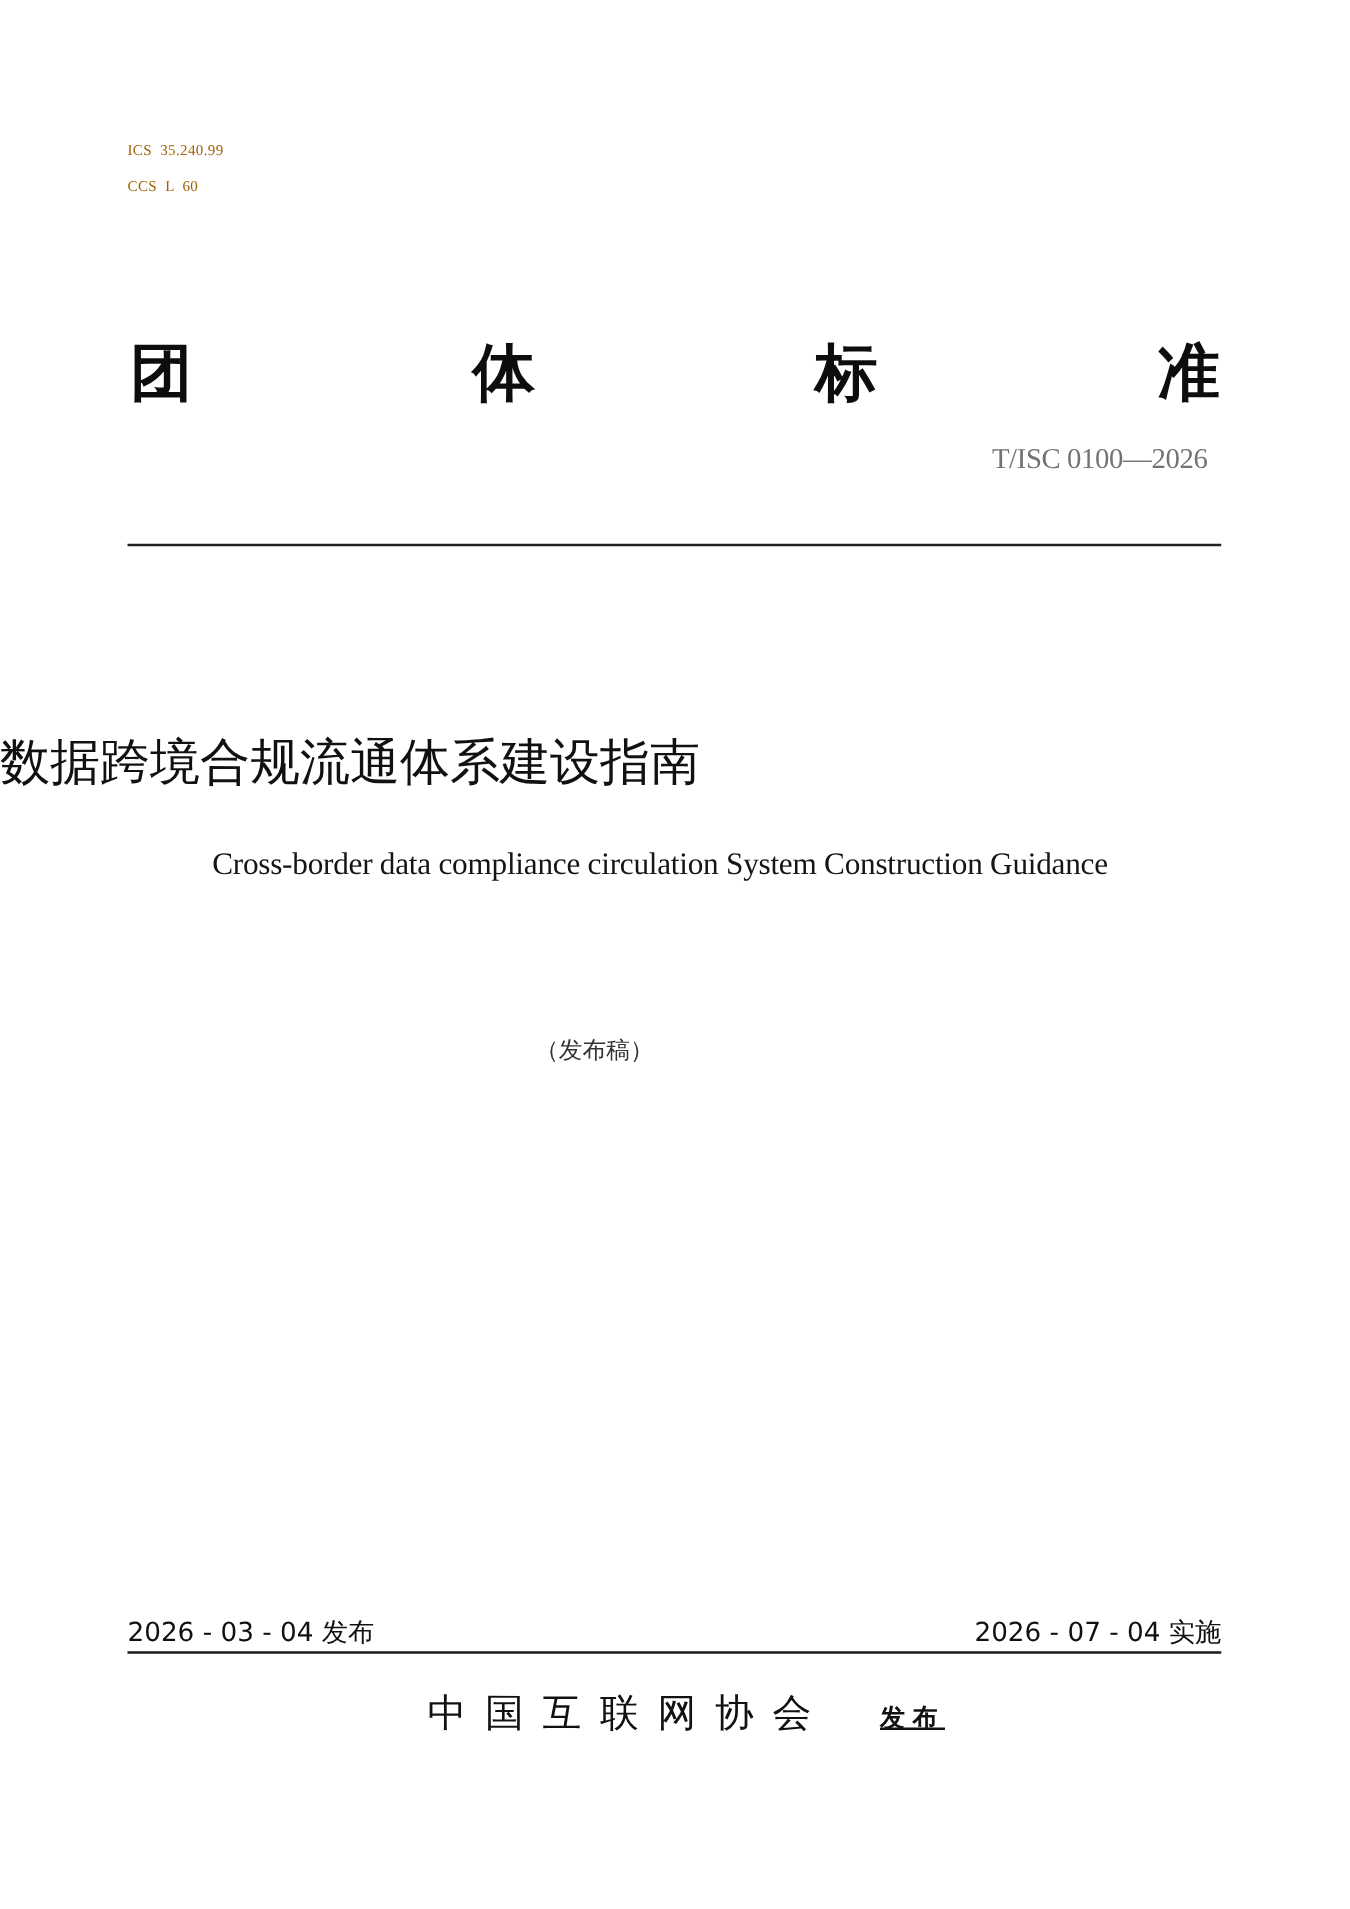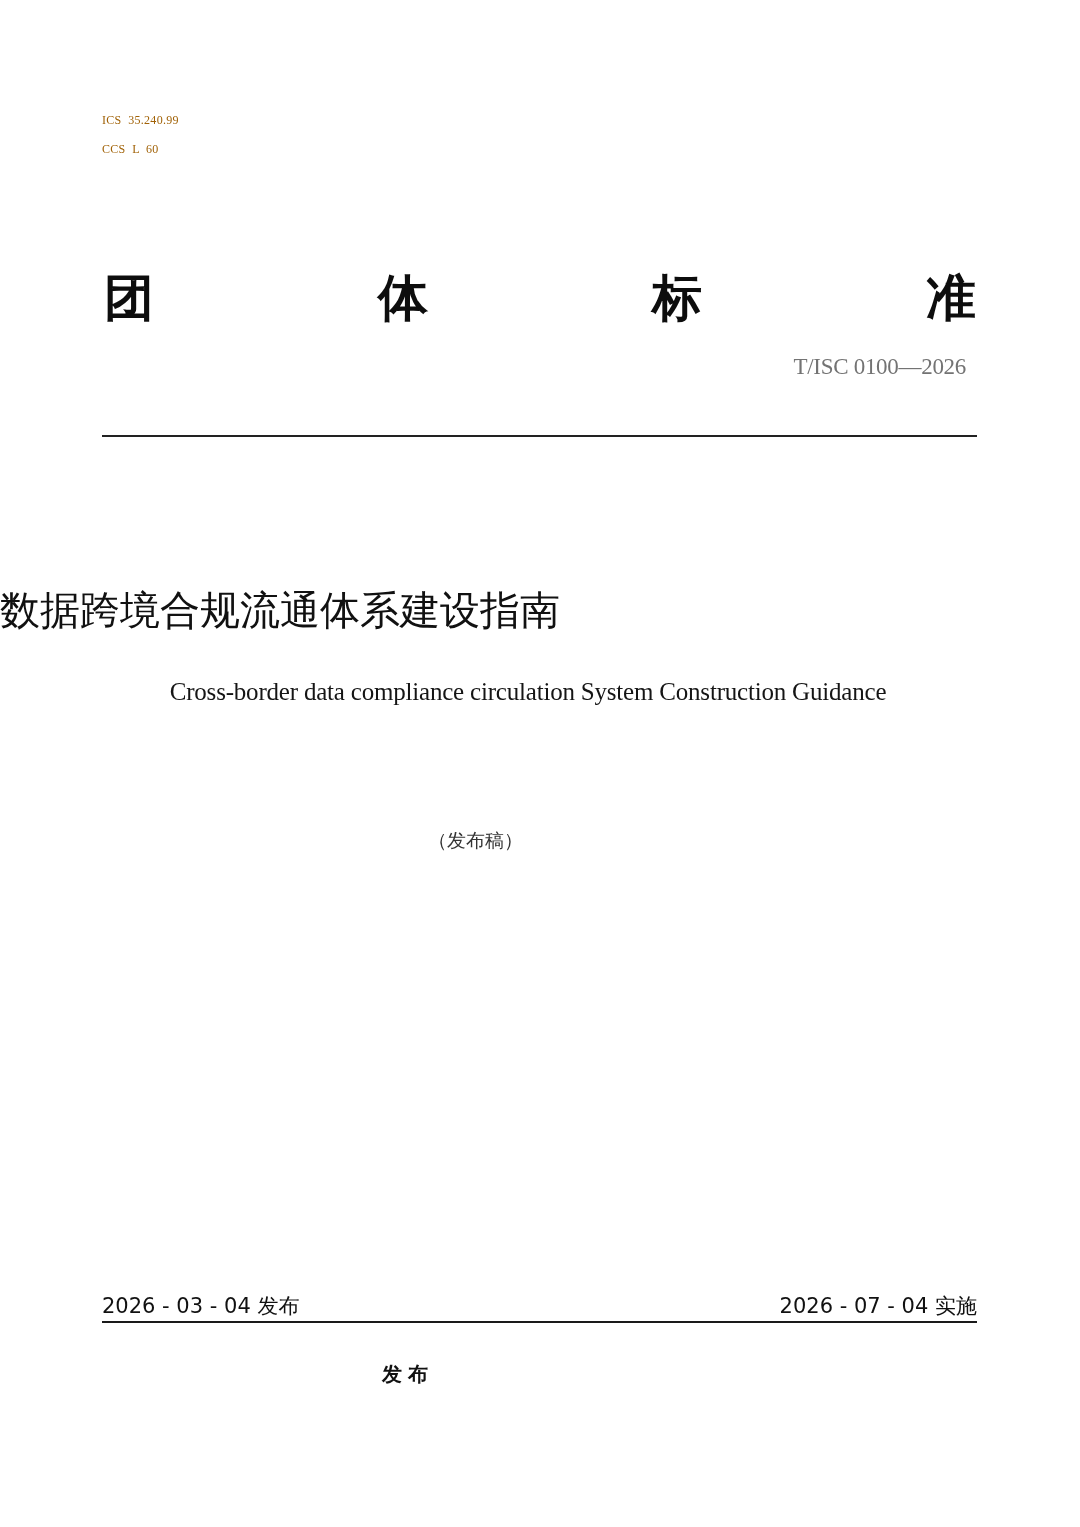--- a/index.html
+++ b/index.html
@@ -132,20 +132,21 @@
       line-height: 40px;
     }
     .publisher-action {
       margin-left: 40px;
       font-family: "DejaVu Sans", sans-serif;
       font-weight: bold;
       font-size: 20px;
       letter-spacing: 6px;
       line-height: 40px;
       padding-top: 6px;
+      text-decoration: underline;
     }
   </style>
 </head>
 <body>
 
 <div class="abs classification">
   <div>ICS  35.240.99</div>
   <div>CCS  L  60</div>
 </div>
 
@@ -167,14 +168,15 @@
 <div class="abs draft-label">（发布稿）</div>
 
 <div class="abs date-row">
   <span class="date-item">2026 - 03 - 04 发布</span>
   <span class="date-item">2026 - 07 - 04 实施</span>
 </div>
 
 <div class="abs rule-bottom"></div>
 
 <div class="abs publisher">
+  <span class="publisher-name">中国互联网协会</span>
   <span class="publisher-action">发布</span>
 </div>
 
 </body></html>

